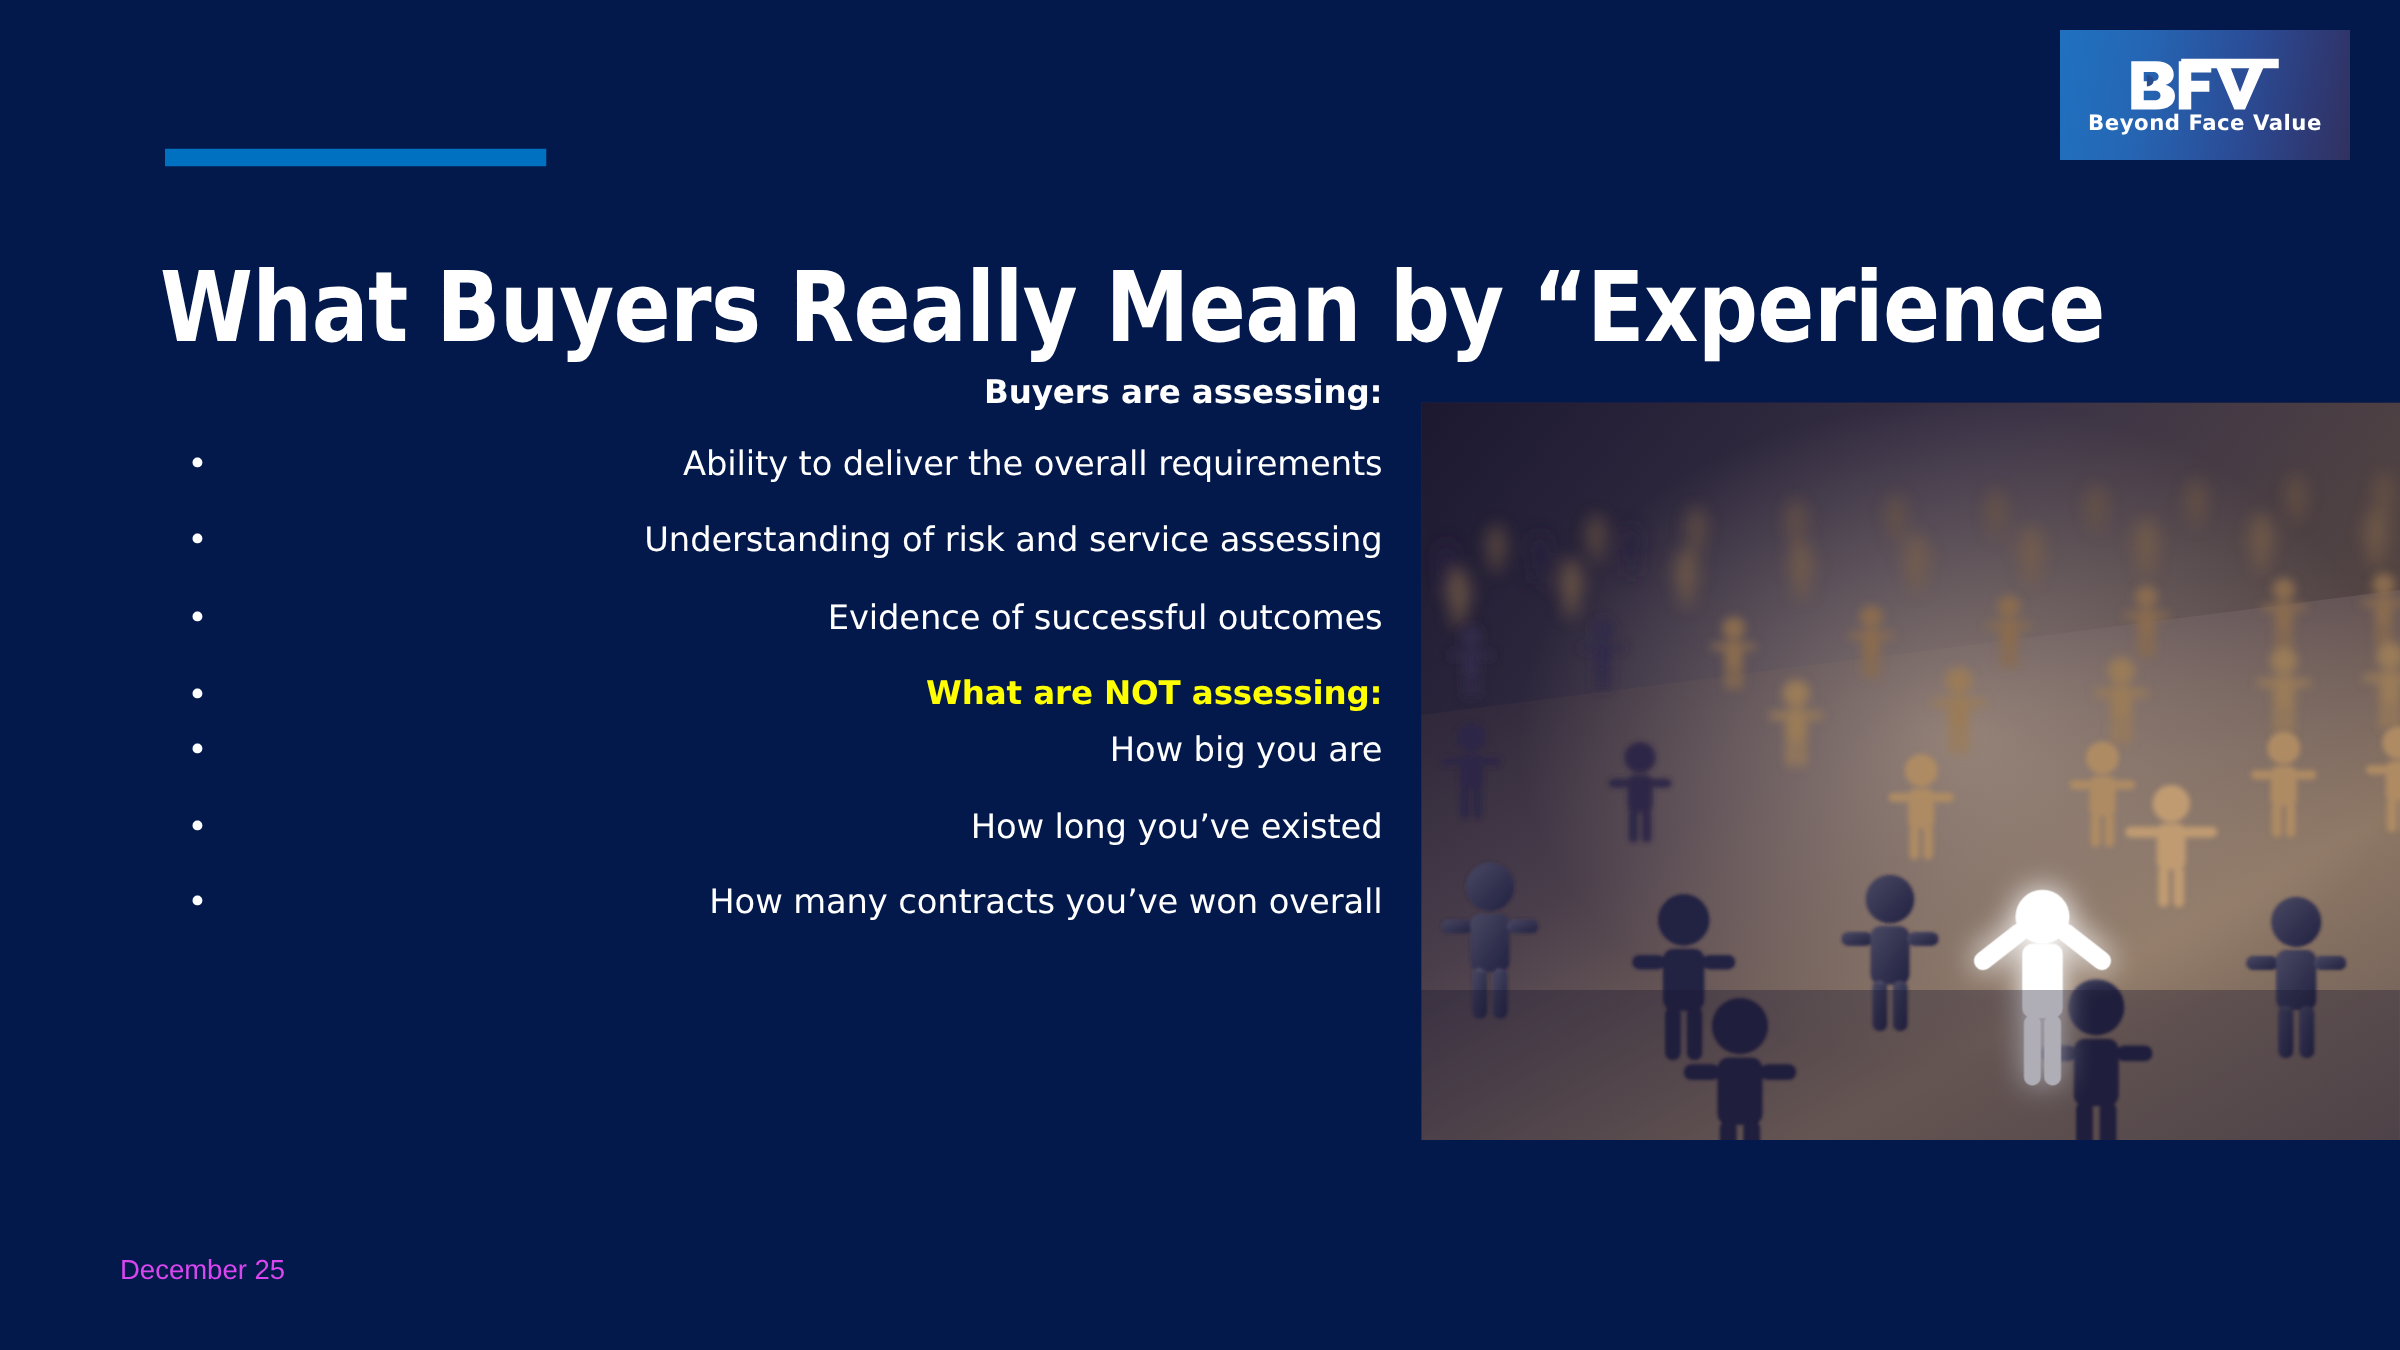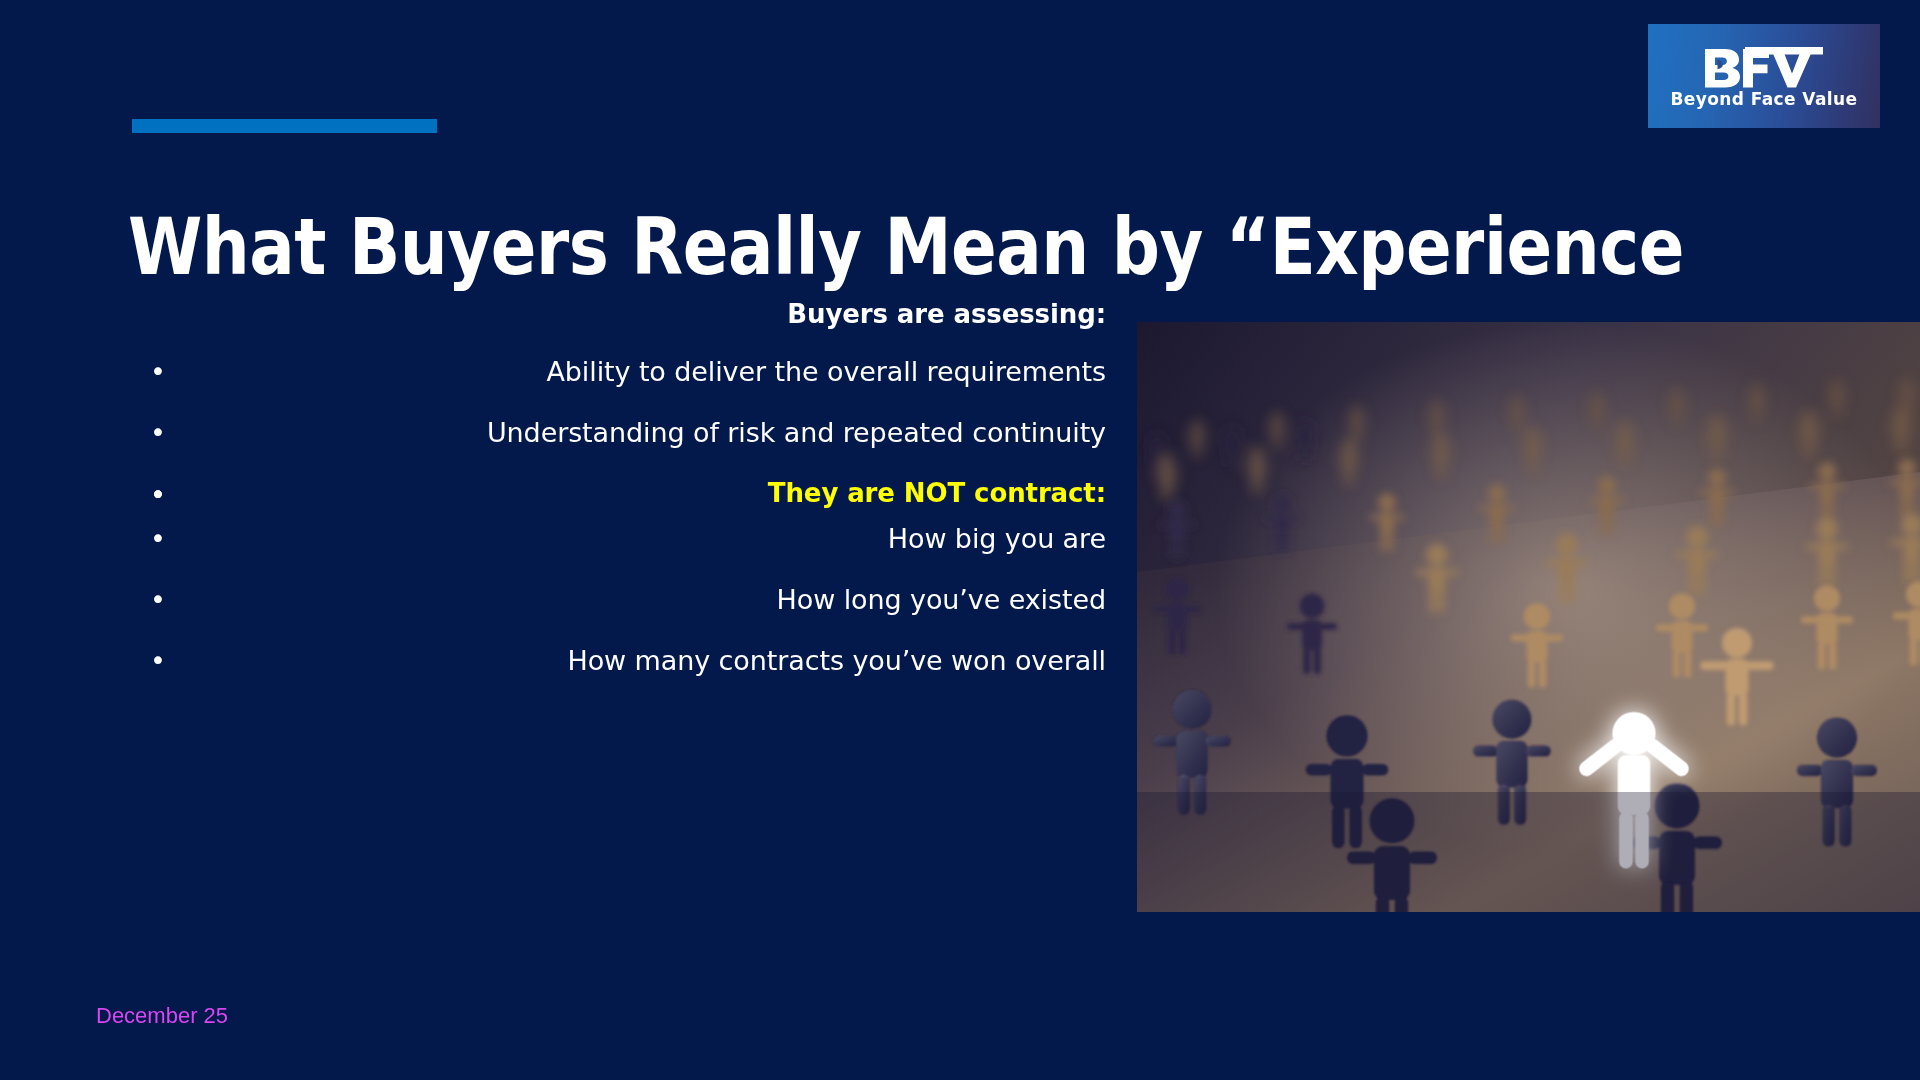--- a/index.html
+++ b/index.html
@@ -192,31 +192,32 @@
 
     <div id="spacer-a"></div>
 
     <ul class="bullets" id="bullets-assessing">
       <li>
         <span class="bullet-dot">•</span>
         <span>Ability to deliver the overall requirements</span>
       </li>
       <li>
         <span class="bullet-dot">•</span>
-        <span>Understanding of risk and repeated continuity</span>
-      </li>
-      <li>
-        <span class="bullet-dot">•</span>
+        <span>Understanding of risk and service assessing</span>
+      </li>
+      <li>
+        <span class="bullet-dot">•</span>
+        <span>Evidence of successful outcomes</span>
       </li>
       <li>
         <span class="bullet-dot">•</span>
       </li>
     </ul>
 
-    <div class="lead-head warn">They are NOT contract:</div>
+    <div class="lead-head warn">What are NOT assessing:</div>
 
     <div id="spacer-b"></div>
 
     <ul class="bullets" id="bullets-not-assessing">
       <li>
         <span class="bullet-dot">•</span>
         <span>How big you are</span>
       </li>
       <li>
         <span class="bullet-dot">•</span>

